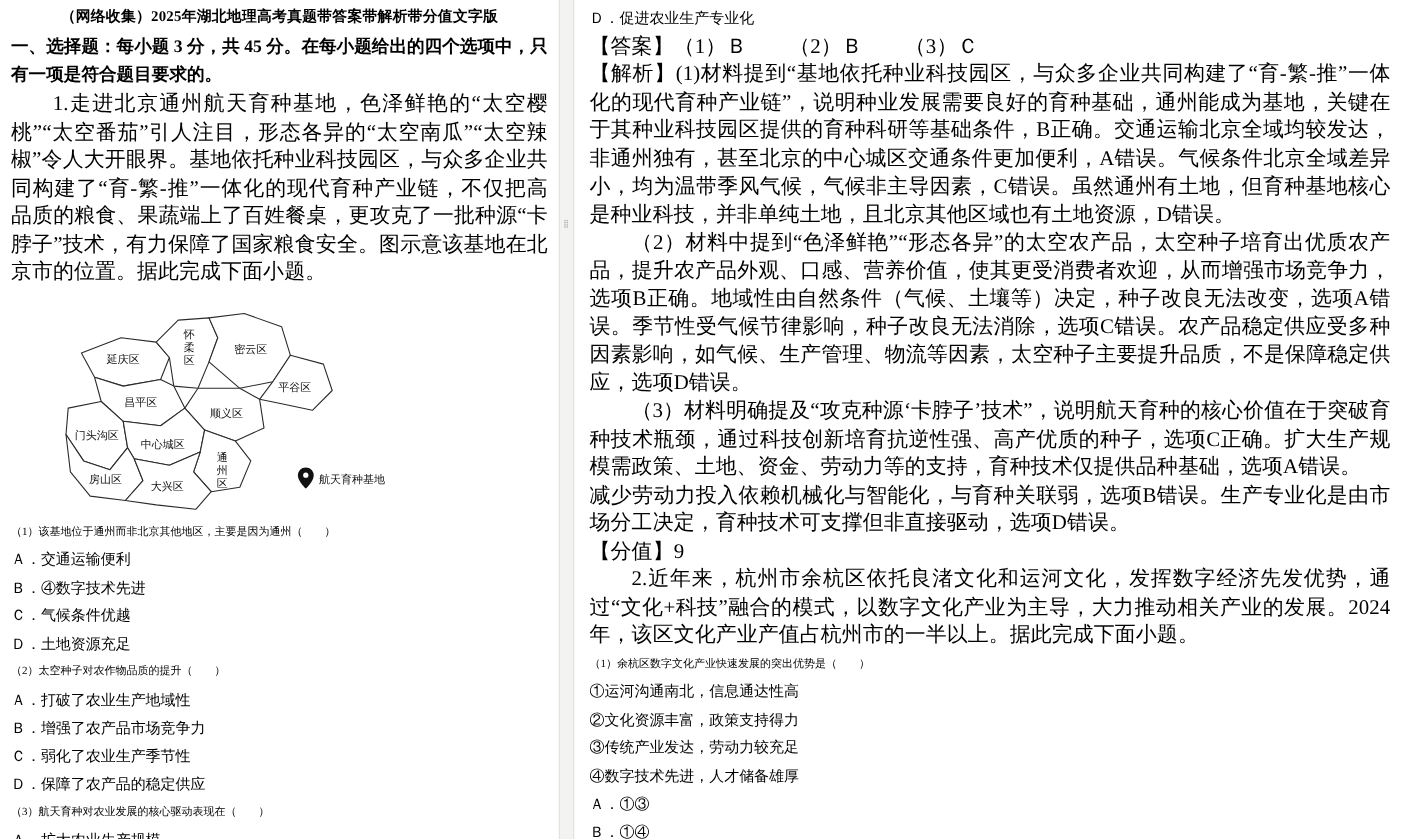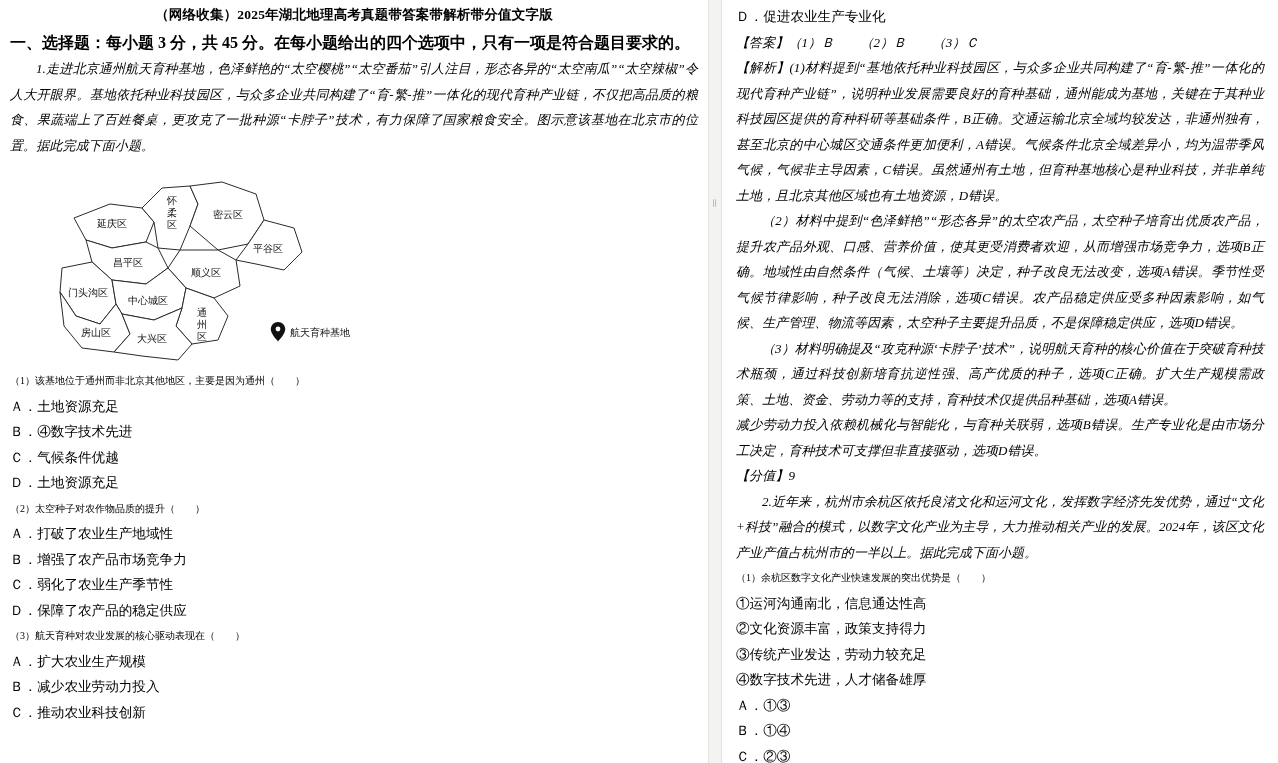--- a/index.html
+++ b/index.html
@@ -15,21 +15,21 @@
     overflow: hidden;
     position: relative;
   }
   .page {
     position: absolute;
     inset: 0;
     display: flex;
     flex-direction: row;
   }
   .col-left {
-    width: 708px;
+    width: 508px;
     height: 763px;
     padding: 4px 10px 0 10px;
     box-sizing: border-box;
     position: relative;
     overflow: hidden;
   }
   .gutter {
     width: 14px;
     height: 763px;
     background: #f3f3f1;
@@ -57,26 +57,25 @@
   }
   .doc-title {
     text-align: center;
     font-size: 13.5px;
     font-weight: bold;
     line-height: 18px;
     margin: 2px 0 6px 0;
     letter-spacing: 0.2px;
   }
   p.line {
-    font-size: 13px;
+    font-size: 19px;
     line-height: 25.5px;
     margin: 0;
     text-align: justify;
     letter-spacing: 0.1px;
-    font-style: italic;
   }
   p.indent2 { text-indent: 2em; }
   p.opt { font-size: 13.6px; line-height: 25.5px; margin: 0; }
   p.q { font-size: 10px; line-height: 25.5px; margin: 0; }
   .section-head {
     font-size: 16px;
     line-height: 26px;
     margin: 0;
     font-weight: bold;
   }
@@ -156,21 +155,21 @@
 
         <g>
           <path d="M228,158 c-4,0 -7.2,3.2 -7.2,7.2 c0,5.1 7.2,12 7.2,12 s7.2,-6.9 7.2,-12 c0,-4 -3.2,-7.2 -7.2,-7.2 z" fill="#111"></path>
           <circle cx="228" cy="165" r="2.4" fill="#fff"></circle>
         </g>
         <text class="mlabel" x="240" y="172">航天育种基地</text>
       </svg>
     </div>
 
     <p class="q">（1）该基地位于通州而非北京其他地区，主要是因为通州（　　）</p>
-    <p class="opt">Ａ．土地资源充足</p>
+    <p class="opt">Ａ．交通运输便利</p>
     <p class="opt">Ｂ．④数字技术先进</p>
     <p class="opt">Ｃ．气候条件优越</p>
     <p class="opt">Ｄ．土地资源充足</p>
 
     <p class="q">（2）太空种子对农作物品质的提升（　　）</p>
     <p class="opt">Ａ．打破了农业生产地域性</p>
     <p class="opt">Ｂ．增强了农产品市场竞争力</p>
     <p class="opt">Ｃ．弱化了农业生产季节性</p>
     <p class="opt">Ｄ．保障了农产品的稳定供应</p>
 

